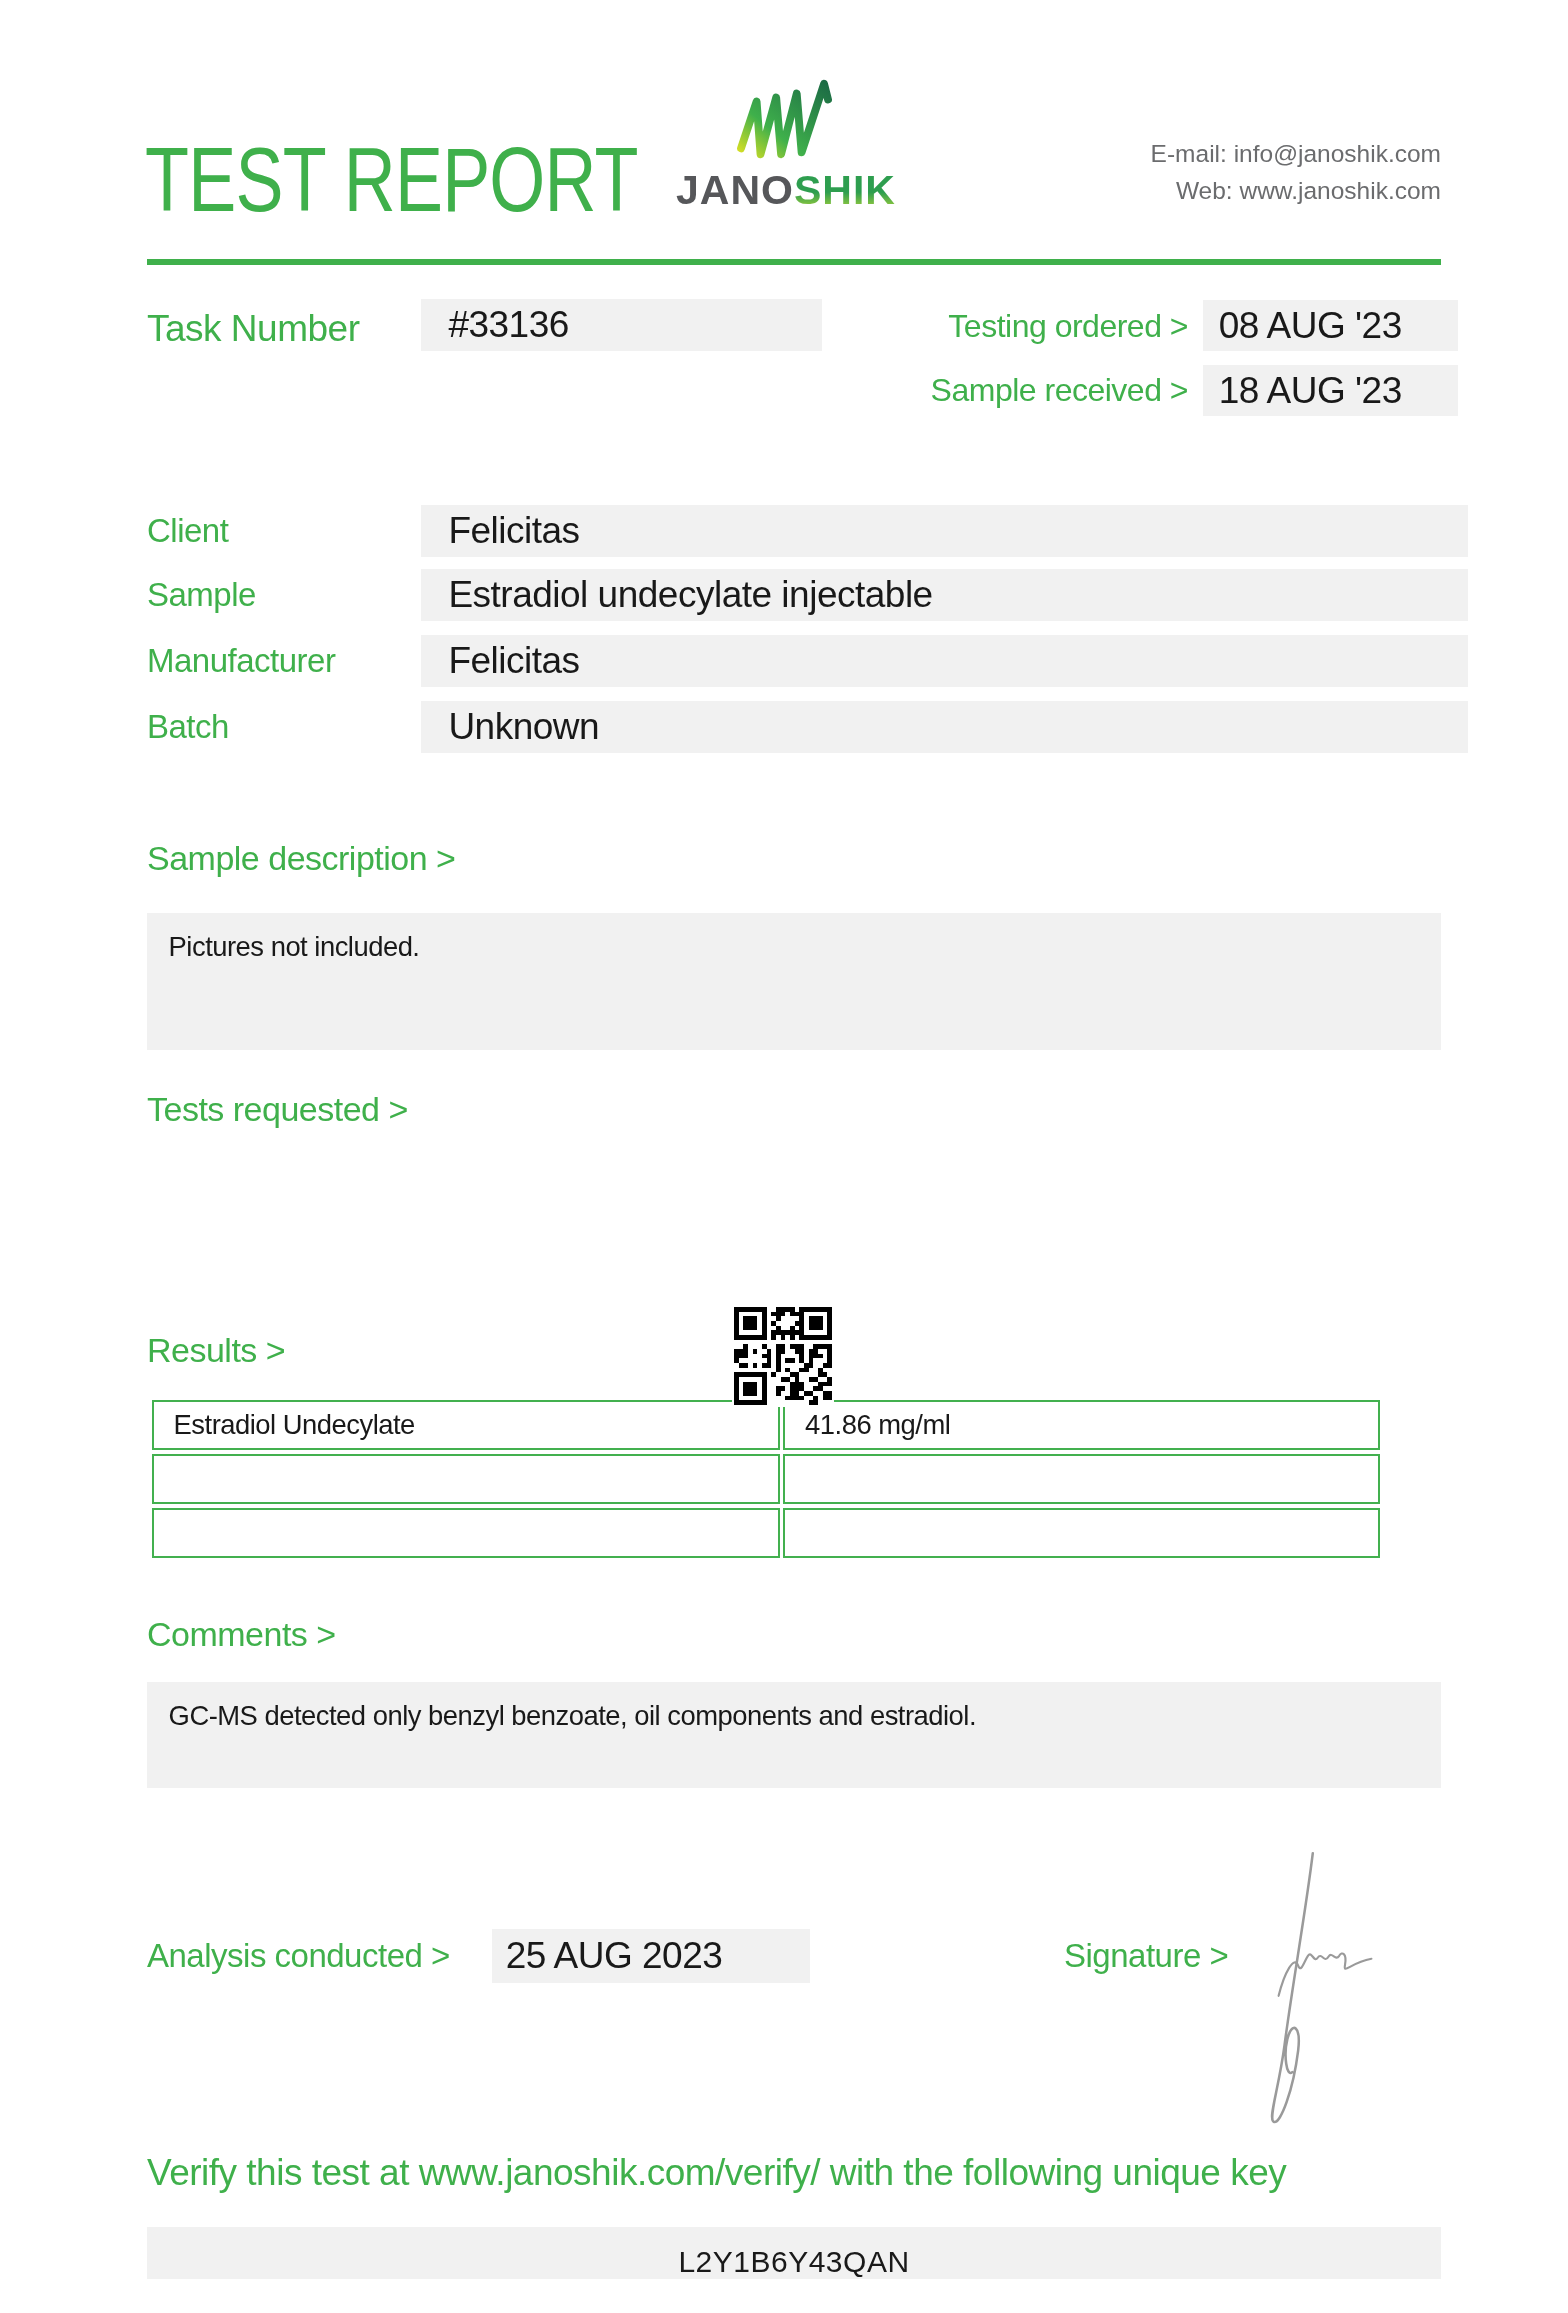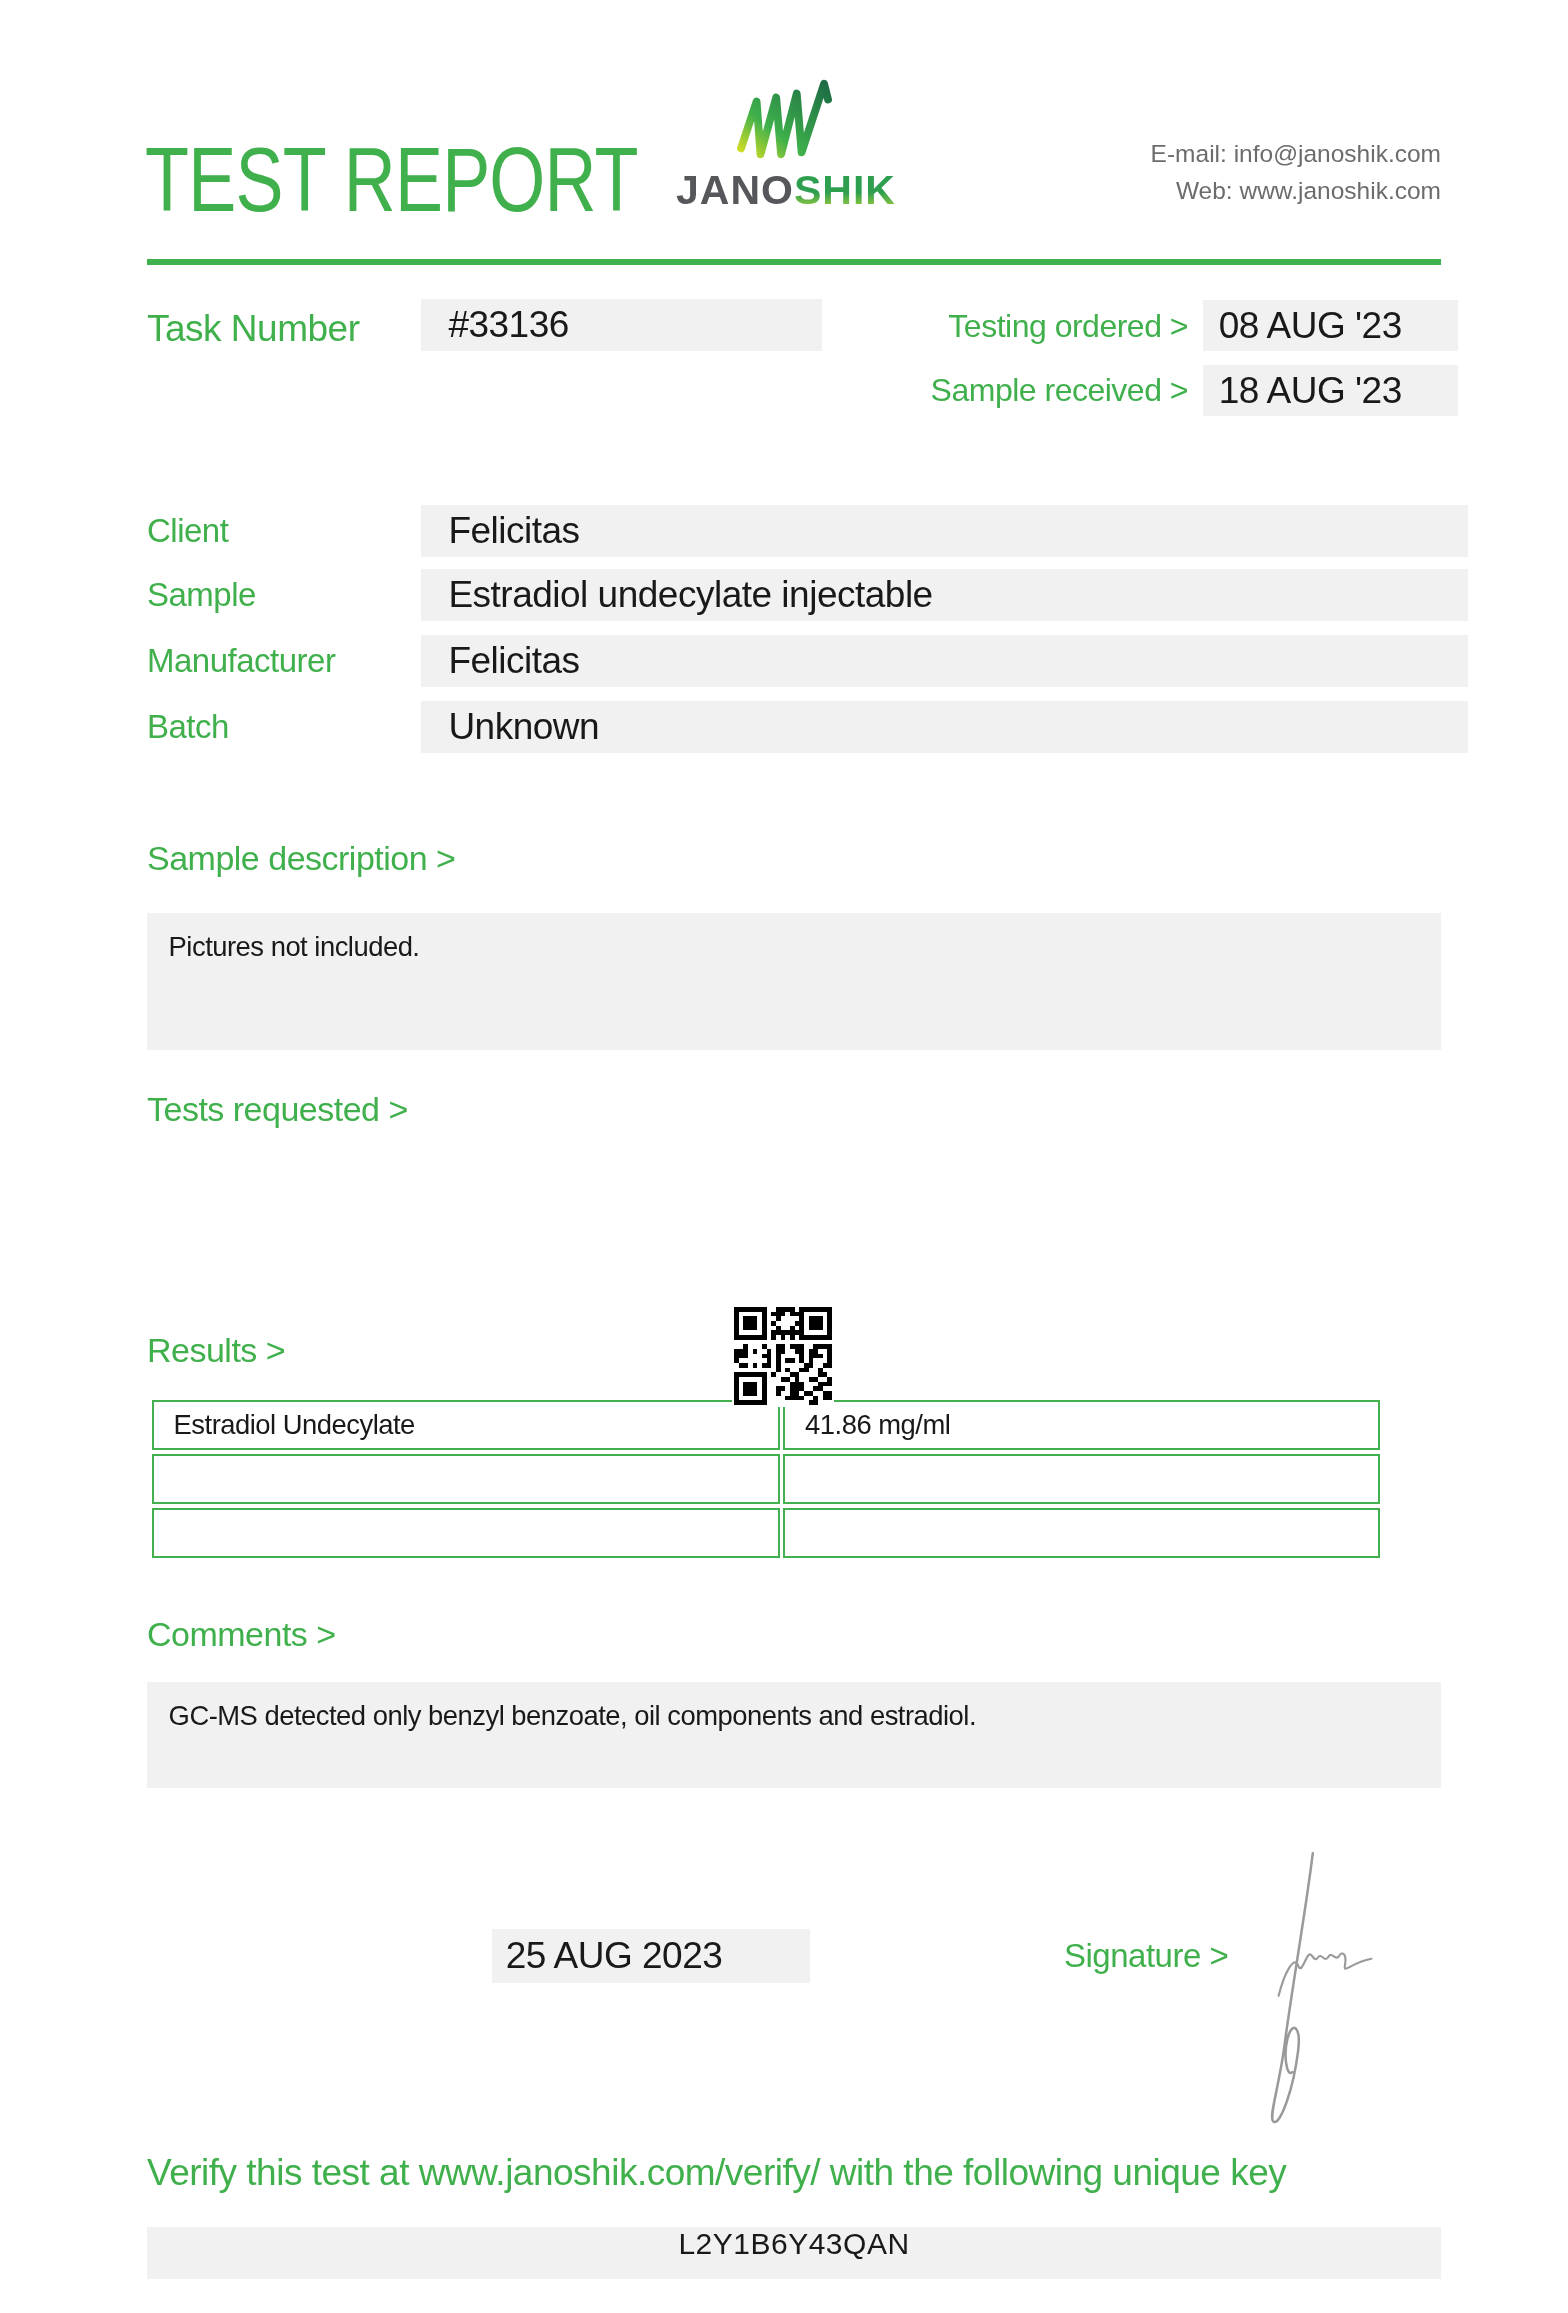--- a/index.html
+++ b/index.html
@@ -48,21 +48,21 @@
     display:grid;grid-template-columns:repeat(21,1fr);grid-template-rows:repeat(21,1fr);padding:2px;box-sizing:border-box;z-index:3;}
   .qm{background:#000000;}
   
   .an-label{left:147px;top:1929px;height:54px;display:flex;align-items:center;font-size:33px;letter-spacing:-0.5px;}
   .an-box{left:492px;top:1929px;width:304px;height:54px;padding-left:13.7px;}
   .sig-label{left:1064px;top:1929px;height:54px;display:flex;align-items:center;font-size:33px;letter-spacing:-0.5px;}
   .sig{position:absolute;left:1262px;top:1847px;}
   .verify{position:absolute;left:147px;top:2152px;width:1294px;font-size:37px;color:#3fb04b;
     letter-spacing:-0.5px;white-space:nowrap;}
   .key-box{position:absolute;left:147px;top:2227px;width:1294px;height:52px;background:#f1f1f1;
-    display:flex;align-items:flex-start;justify-content:center;font-size:30px;letter-spacing:0.5px;}
+    display:flex;align-items:flex-end;justify-content:center;font-size:30px;letter-spacing:0.5px;}
 </style>
 </head>
 <body>
 
 <div class="page">
 
   <div class="title">TEST REPORT</div>
 
   <div class="logo">
     <svg class="logo-mark" width="102" height="90" viewBox="0 0 104 92">
@@ -587,20 +587,21 @@
       <div class="rcell c1"></div>
       <div class="rcell c2"></div>
     </div>
   </div>
 
   <div class="heading" style="top:1615px;left:147px;">Comments &gt;</div>
   <div class="bodybox" style="top:1682px;height:106px;">
     <span class="txt">GC-MS detected only benzyl benzoate, oil components and estradiol.</span>
   </div>
 
+  <div class="glabel an-label">Analysis conducted &gt;</div>
   <div class="gbox an-box">
     <span class="val">25 AUG 2023</span>
   </div>
   <div class="glabel sig-label">Signature &gt;</div>
 
   <svg class="sig" width="127" height="284" viewBox="0 0 130 290">
     <path d="M 52,6 C 45,64 30,148 23,203 C 17,248 6,278 12,281 C 19,284 32,248 37,208 C 40,183 31,177 26,196 C 22,212 25,236 31,230" fill="none" stroke="#9a9a9a" stroke-width="2.6" stroke-linecap="round"></path>
     <path d="M 17,152 C 23,128 33,110 37,121 C 40,129 43,117 47,111 C 51,105 53,119 57,113 C 61,107 64,119 68,112 C 72,106 75,117 79,111 C 82,106 87,109 85,120 C 83,131 90,118 112,114" fill="none" stroke="#9a9a9a" stroke-width="2.2" stroke-linecap="round"></path>
   </svg>
 

